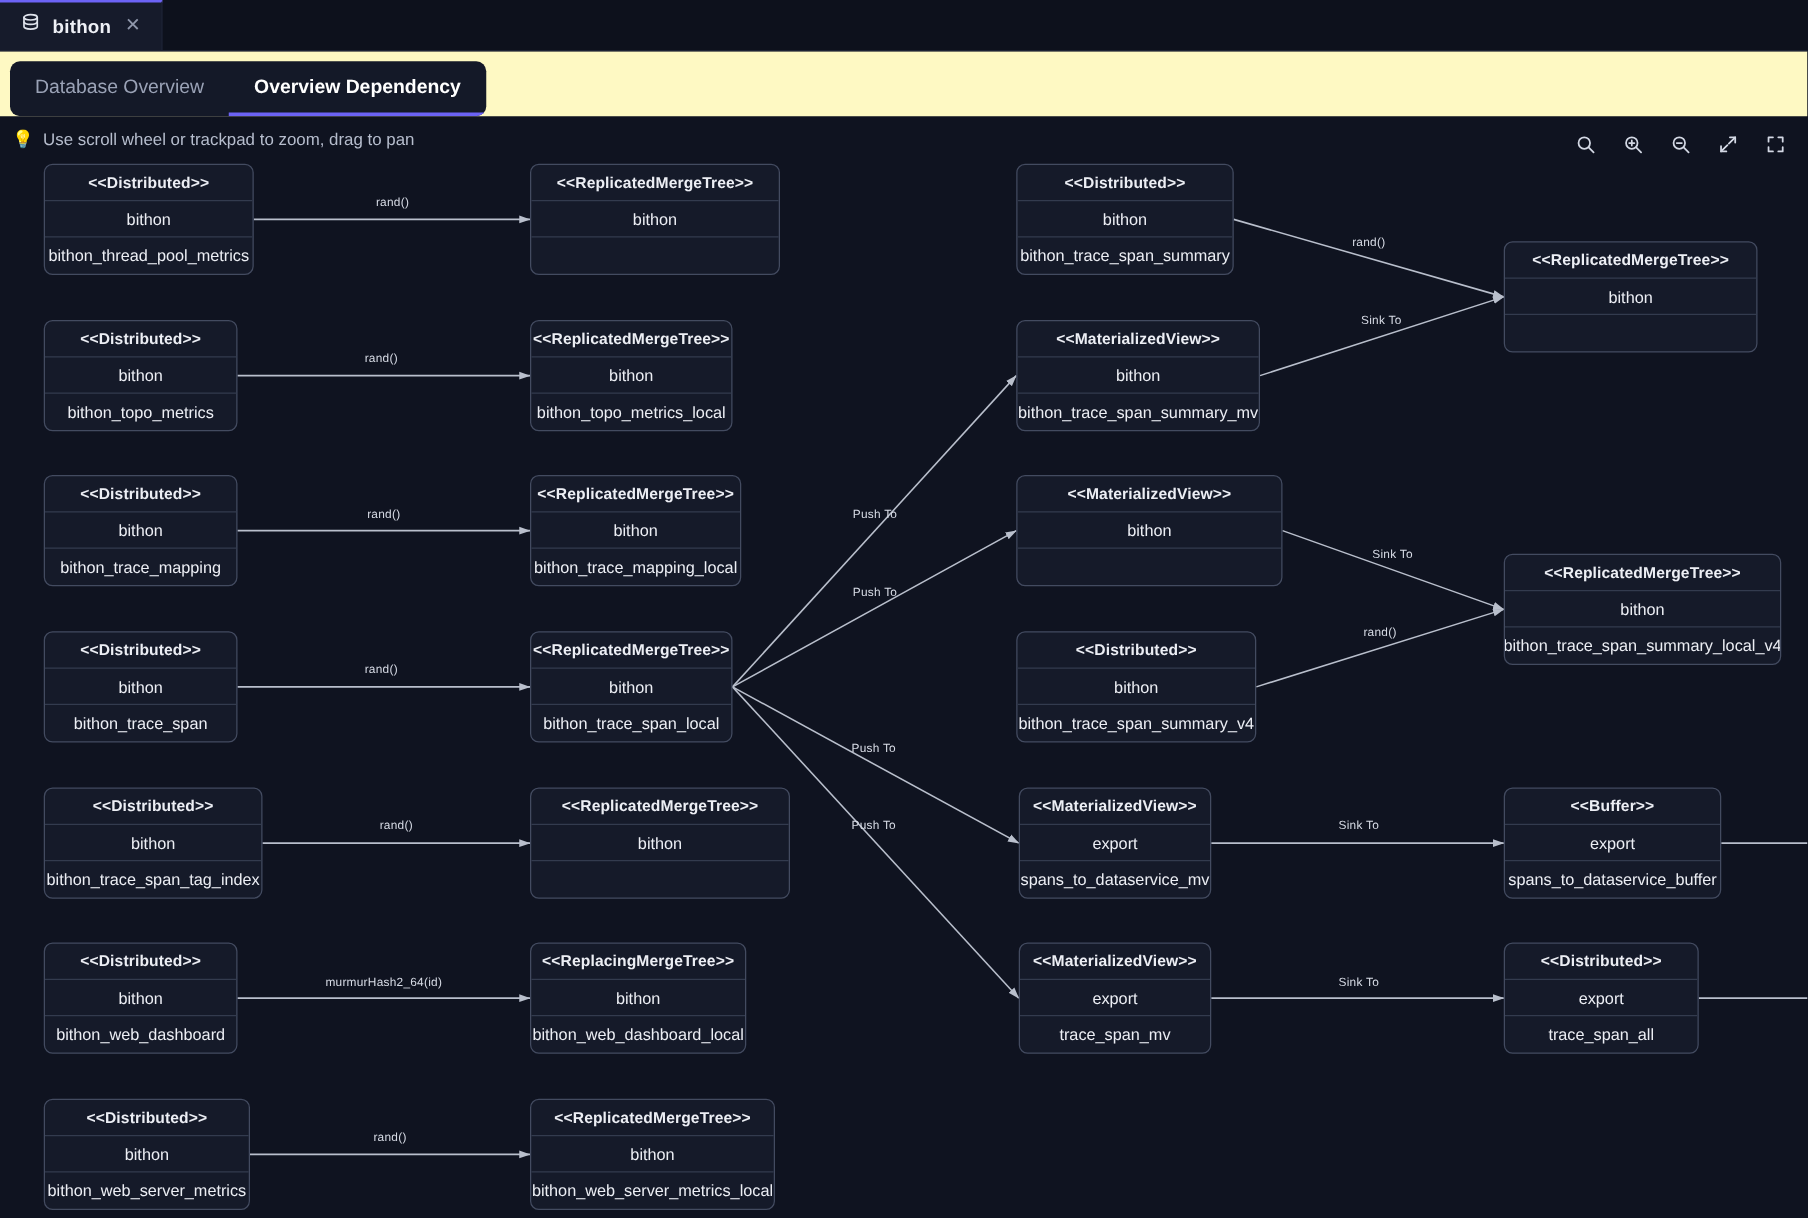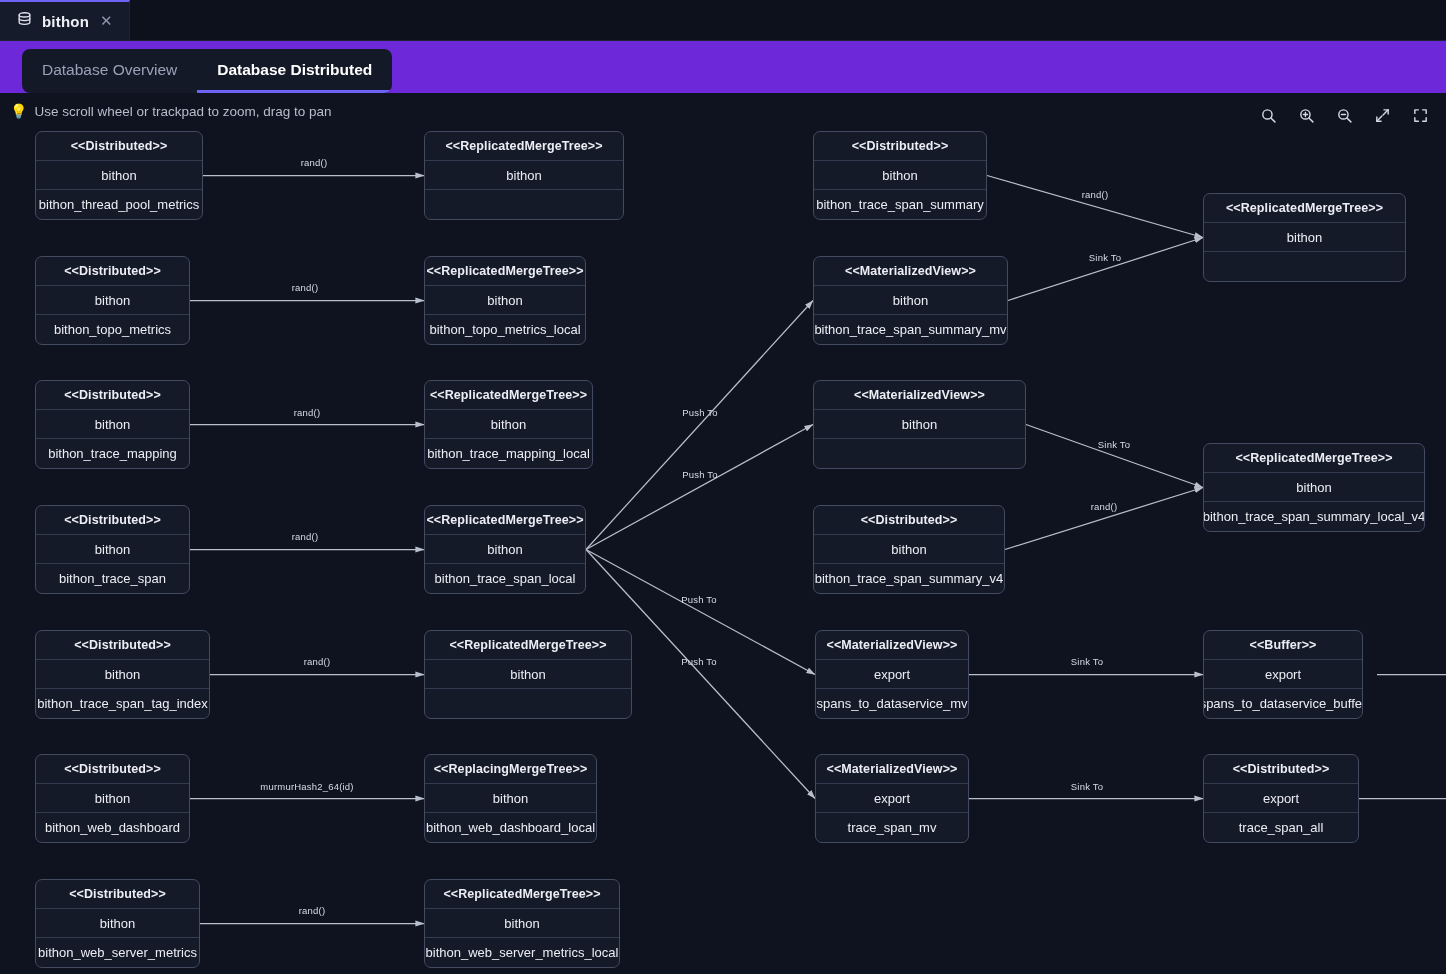--- a/index.html
+++ b/index.html
@@ -48,22 +48,22 @@
   .win-tab-close {
     font-size: 15px;
     color: #8f97ab;
     line-height: 1;
     padding: 2px 2px 4px 2px;
     cursor: pointer;
   }
 
   
   #subtab-wrap {
-    padding: 8px 0 0 22px;
-    background: #6d28d9;
+    padding: 8px 0 0 8px;
+    background: #fef9c3;
     position: relative;
     z-index: 25;
   }
   #subtab-bar {
     display: inline-flex;
     align-items: flex-end;
     background: #141928;
     border-radius: 8px;
     padding: 0;
     overflow: hidden;
@@ -195,21 +195,21 @@
       </svg>
     </span>
     <span class="win-tab-label">bithon</span>
     <span class="win-tab-close">✕</span>
   </div>
 </div>
 
 <div id="subtab-wrap">
   <div id="subtab-bar">
     <div class="subtab">Database Overview</div>
-    <div class="subtab active">Database Distributed</div>
+    <div class="subtab active">Overview Dependency</div>
   </div>
 </div>
 
 <div id="hint-row">
   <span class="bulb">💡</span>
   <span>Use scroll wheel or trackpad to zoom, drag to pan</span>
 </div>
 
 <div id="canvas-toolbar">
   <div class="tool-btn">
@@ -374,21 +374,21 @@
       <div class="gnode" style="left: 1203px; top: 443px; width: 222px; height: 89px;">
         <div class="row stereo">&lt;&lt;ReplicatedMergeTree&gt;&gt;</div>
         <div class="row dbname">bithon</div>
         <div class="row tbl">bithon_trace_span_summary_local_v4</div>
       </div>
       <div class="gnode" style="left: 815px; top: 630px; width: 154px; height: 89px;">
         <div class="row stereo">&lt;&lt;MaterializedView&gt;&gt;</div>
         <div class="row dbname">export</div>
         <div class="row tbl">spans_to_dataservice_mv</div>
       </div>
-      <div class="gnode" style="left: 1203px; top: 630px; width: 160px; height: 89px;">
+      <div class="gnode" style="left: 1203px; top: 630px; width: 174px; height: 89px;">
         <div class="row stereo">&lt;&lt;Buffer&gt;&gt;</div>
         <div class="row dbname">export</div>
         <div class="row tbl">spans_to_dataservice_buffer</div>
       </div>
       <div class="gnode" style="left: 815px; top: 754px; width: 154px; height: 89px;">
         <div class="row stereo">&lt;&lt;MaterializedView&gt;&gt;</div>
         <div class="row dbname">export</div>
         <div class="row tbl">trace_span_mv</div>
       </div>
       <div class="gnode" style="left: 1203px; top: 754px; width: 156px; height: 89px;">

